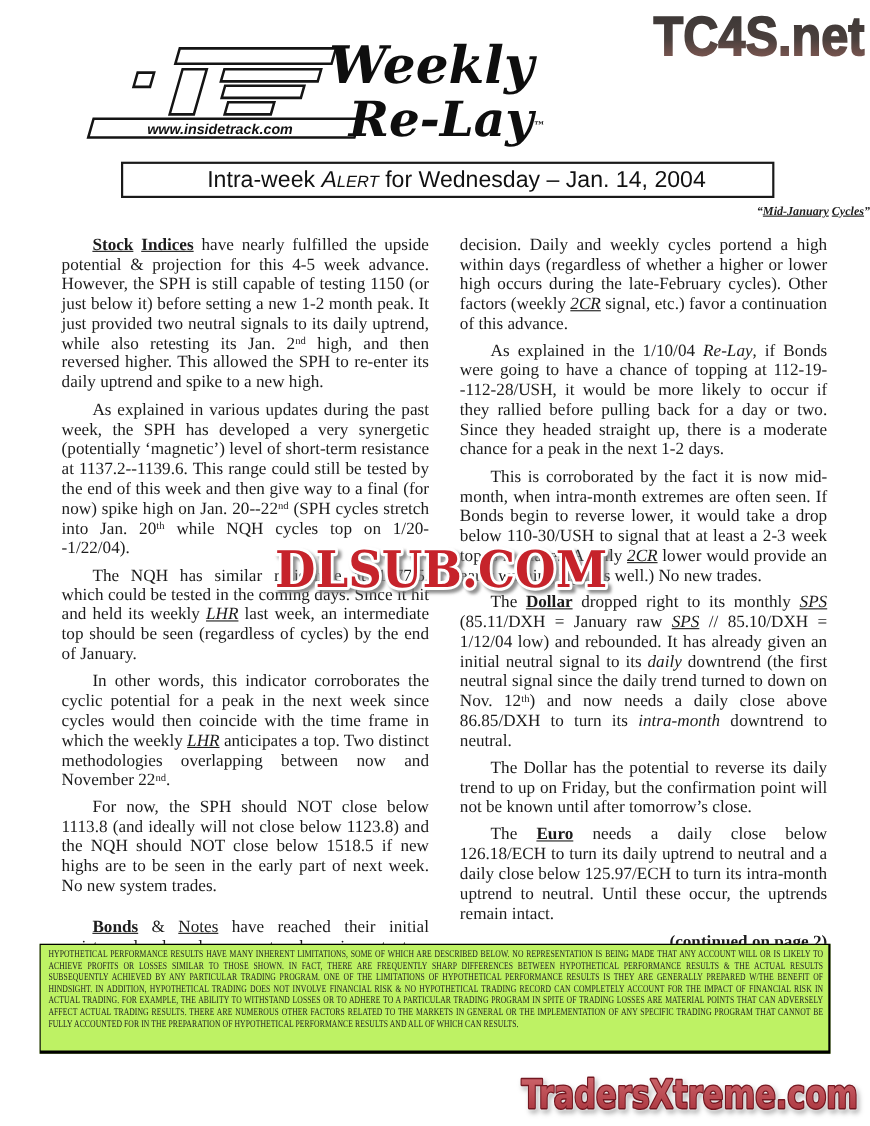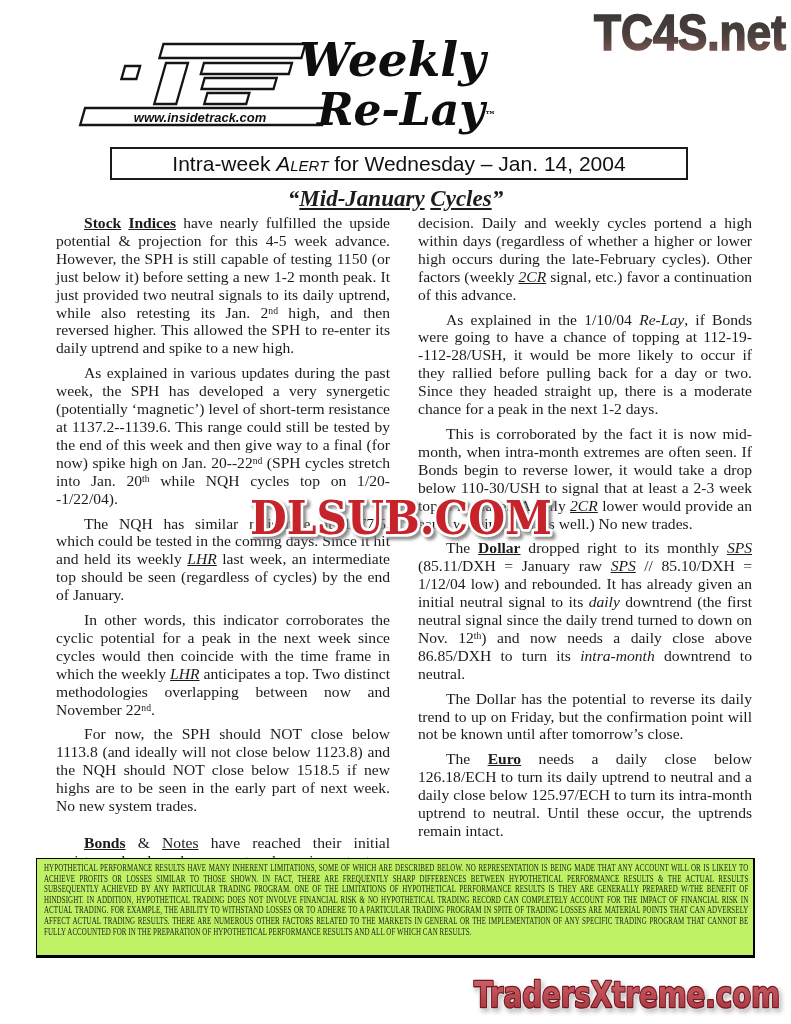--- a/index.html
+++ b/index.html
@@ -11,26 +11,26 @@
   #tc4s-svg{position:absolute; left:590px; top:4px;}
   #logo-svg{position:absolute; left:78px; top:42px;}
   .masthead{position:absolute; font-family:"DejaVu Serif", serif; font-weight:bold; font-style:italic; color:#0e0e0e; white-space:nowrap;}
   #masthead1{left:299px; top:40px; font-size:47px; line-height:40px;text-align:center;}
   #masthead2{left:317px; top:80px; font-size:44px; line-height:60px;}
   .tm{font-size:11px; font-style:normal; vertical-align:6px; letter-spacing:0;}
   
   #alert-banner{
     position:absolute; left:110px; top:147px; width:574px; height:29px;
     border:2px solid #1a1a1a; display:flex; align-items:center; justify-content:center;
-    font-family:"Liberation Sans", sans-serif; font-size:21px; white-space:pre; color:#111;
+    font-family:"Liberation Sans", sans-serif; font-size:21px; white-space:pre; color:#111;padding-left:16px;
   }
   .sc-italic{font-variant:small-caps; font-style:italic;}
   
   #headline{position:absolute; left:0; top:186px; width:791px;}
-  #headline .para{text-align:center; text-indent:0; margin:0; font-size:23px; font-family:"Liberation Serif", serif;}
+  #headline .para{text-align:right; text-indent:0; margin:0; font-size:11px; font-family:"Liberation Serif", serif;}
   
   .col{position:absolute; top:214px; width:334px; text-align:justify;
        font-size:15.6px; line-height:17.9px; color:#1b1b1b;}
   #col-left{left:40px;margin-left:16px;}
   #col-right{left:418px;}
   .para{margin:0 0 7px 0; text-indent:28px;}
   .para.no-indent{text-indent:0;}
   .para.gap-before{margin-top:19px;}
   .para.align-right{text-align:right; text-indent:0; font-weight:bold; margin-top:8px;}
   sup{font-size:62%; line-height:0; vertical-align:4px;}
@@ -95,20 +95,21 @@
       <p class="para"><span>For now, the SPH should NOT close below 1113.8 (and ideally will not close below 1123.8) and the NQH should NOT close below 1518.5 if new highs are to be seen in the early part of next week. No new system trades.</span></p>
       <p class="para gap-before"><span style="font-weight:bold;text-decoration:underline;">Bonds</span><span> &amp; </span><span style="font-weight:normal;text-decoration:underline;">Notes</span><span> have reached their initial resistance levels and now must make an important</span></p>
     </div>
   <div id="col-right" class="col">
       <p class="para no-indent"><span>decision.  Daily and weekly cycles portend a high within days (regardless of whether a higher or lower high occurs during the late-February cycles).  Other factors (weekly </span><span style="font-style:italic;text-decoration:underline;">2CR</span><span> signal, etc.) favor a continuation of this advance.</span></p>
       <p class="para"><span>As explained in the 1/10/04 </span><span style="font-style:italic;">Re-Lay</span><span>, if Bonds were going to have a chance of topping at 112-19--112-28/USH, it would be more likely to occur if they rallied before pulling back for a day or two.  Since they headed straight up, there is a moderate chance for a peak in the next 1-2 days.</span></p>
       <p class="para"><span>This is corroborated by the fact it is now mid-month, when intra-month extremes are often seen.  If Bonds begin to reverse lower, it would take a drop below 110-30/USH to signal that at least a 2-3 week top is in place. (A daily </span><span style="font-style:italic;text-decoration:underline;">2CR</span><span> lower would provide an early warning sign, as well.)  No new trades.</span></p>
       <p class="para"><span>The </span><span style="font-weight:bold;text-decoration:underline;">Dollar</span><span> dropped right to its monthly </span><span style="font-style:italic;text-decoration:underline;">SPS</span><span> (85.11/DXH = January raw </span><span style="font-style:italic;text-decoration:underline;">SPS</span><span> // 85.10/DXH = 1/12/04 low) and rebounded.  It has already given an initial neutral signal to its </span><span style="font-style:italic;">daily</span><span> downtrend (the first neutral signal since the daily trend turned to down on Nov. 12</span><sup>th</sup><span>) and now needs a daily close above 86.85/DXH to turn its </span><span style="font-style:italic;">intra-month</span><span> downtrend to neutral.</span></p>
       <p class="para"><span>The Dollar has the potential to reverse its daily trend to up on Friday, but the confirmation point will not be known until after tomorrow’s close.</span></p>
       <p class="para"><span>The </span><span style="font-weight:bold;text-decoration:underline;">Euro</span><span> needs a daily close below 126.18/ECH to turn its daily uptrend to neutral and a daily close below 125.97/ECH to turn its intra-month uptrend to neutral.  Until these occur, the uptrends remain intact.</span></p>
+      <p class="para no-indent align-right"><span style="font-weight:bold;">(continued on page 2)</span></p>
     </div>
 
   <svg id="dlsub-svg" width="322" height="70" viewBox="0 0 322 70">
     <text x="161" y="50" text-anchor="middle" textLength="302" lengthAdjust="spacingAndGlyphs" font-family="DejaVu Serif, serif" font-weight="bold" font-size="46" fill="#c6232b" stroke="#ffffff" stroke-width="5.5" stroke-linejoin="round" paint-order="stroke">DLSUB.COM</text>
   </svg>
 
   <div id="disclaimer-box">
     <div id="disclaimer-text">HYPOTHETICAL PERFORMANCE RESULTS HAVE MANY INHERENT LIMITATIONS, SOME OF WHICH ARE DESCRIBED BELOW.  NO REPRESENTATION IS BEING MADE THAT ANY ACCOUNT WILL OR IS LIKELY TO ACHIEVE PROFITS OR LOSSES SIMILAR TO THOSE SHOWN.  IN FACT, THERE ARE FREQUENTLY SHARP DIFFERENCES BETWEEN HYPOTHETICAL PERFORMANCE RESULTS &amp; THE ACTUAL RESULTS SUBSEQUENTLY ACHIEVED BY ANY PARTICULAR TRADING PROGRAM.  ONE OF THE LIMITATIONS OF HYPOTHETICAL PERFORMANCE RESULTS IS THEY ARE GENERALLY PREPARED W/THE BENEFIT OF HINDSIGHT.  IN ADDITION, HYPOTHETICAL TRADING DOES NOT INVOLVE FINANCIAL RISK &amp; NO HYPOTHETICAL TRADING RECORD CAN COMPLETELY ACCOUNT FOR THE IMPACT OF FINANCIAL RISK IN ACTUAL TRADING.  FOR EXAMPLE, THE ABILITY TO WITHSTAND LOSSES OR TO ADHERE TO A PARTICULAR TRADING PROGRAM IN SPITE OF TRADING LOSSES ARE MATERIAL POINTS THAT CAN ADVERSELY AFFECT ACTUAL TRADING RESULTS.  THERE ARE NUMEROUS OTHER FACTORS RELATED TO THE MARKETS IN GENERAL OR THE IMPLEMENTATION OF ANY SPECIFIC TRADING PROGRAM THAT CANNOT BE FULLY ACCOUNTED FOR IN THE PREPARATION OF HYPOTHETICAL PERFORMANCE RESULTS AND ALL OF WHICH CAN RESULTS.</div>
   </div>
 

